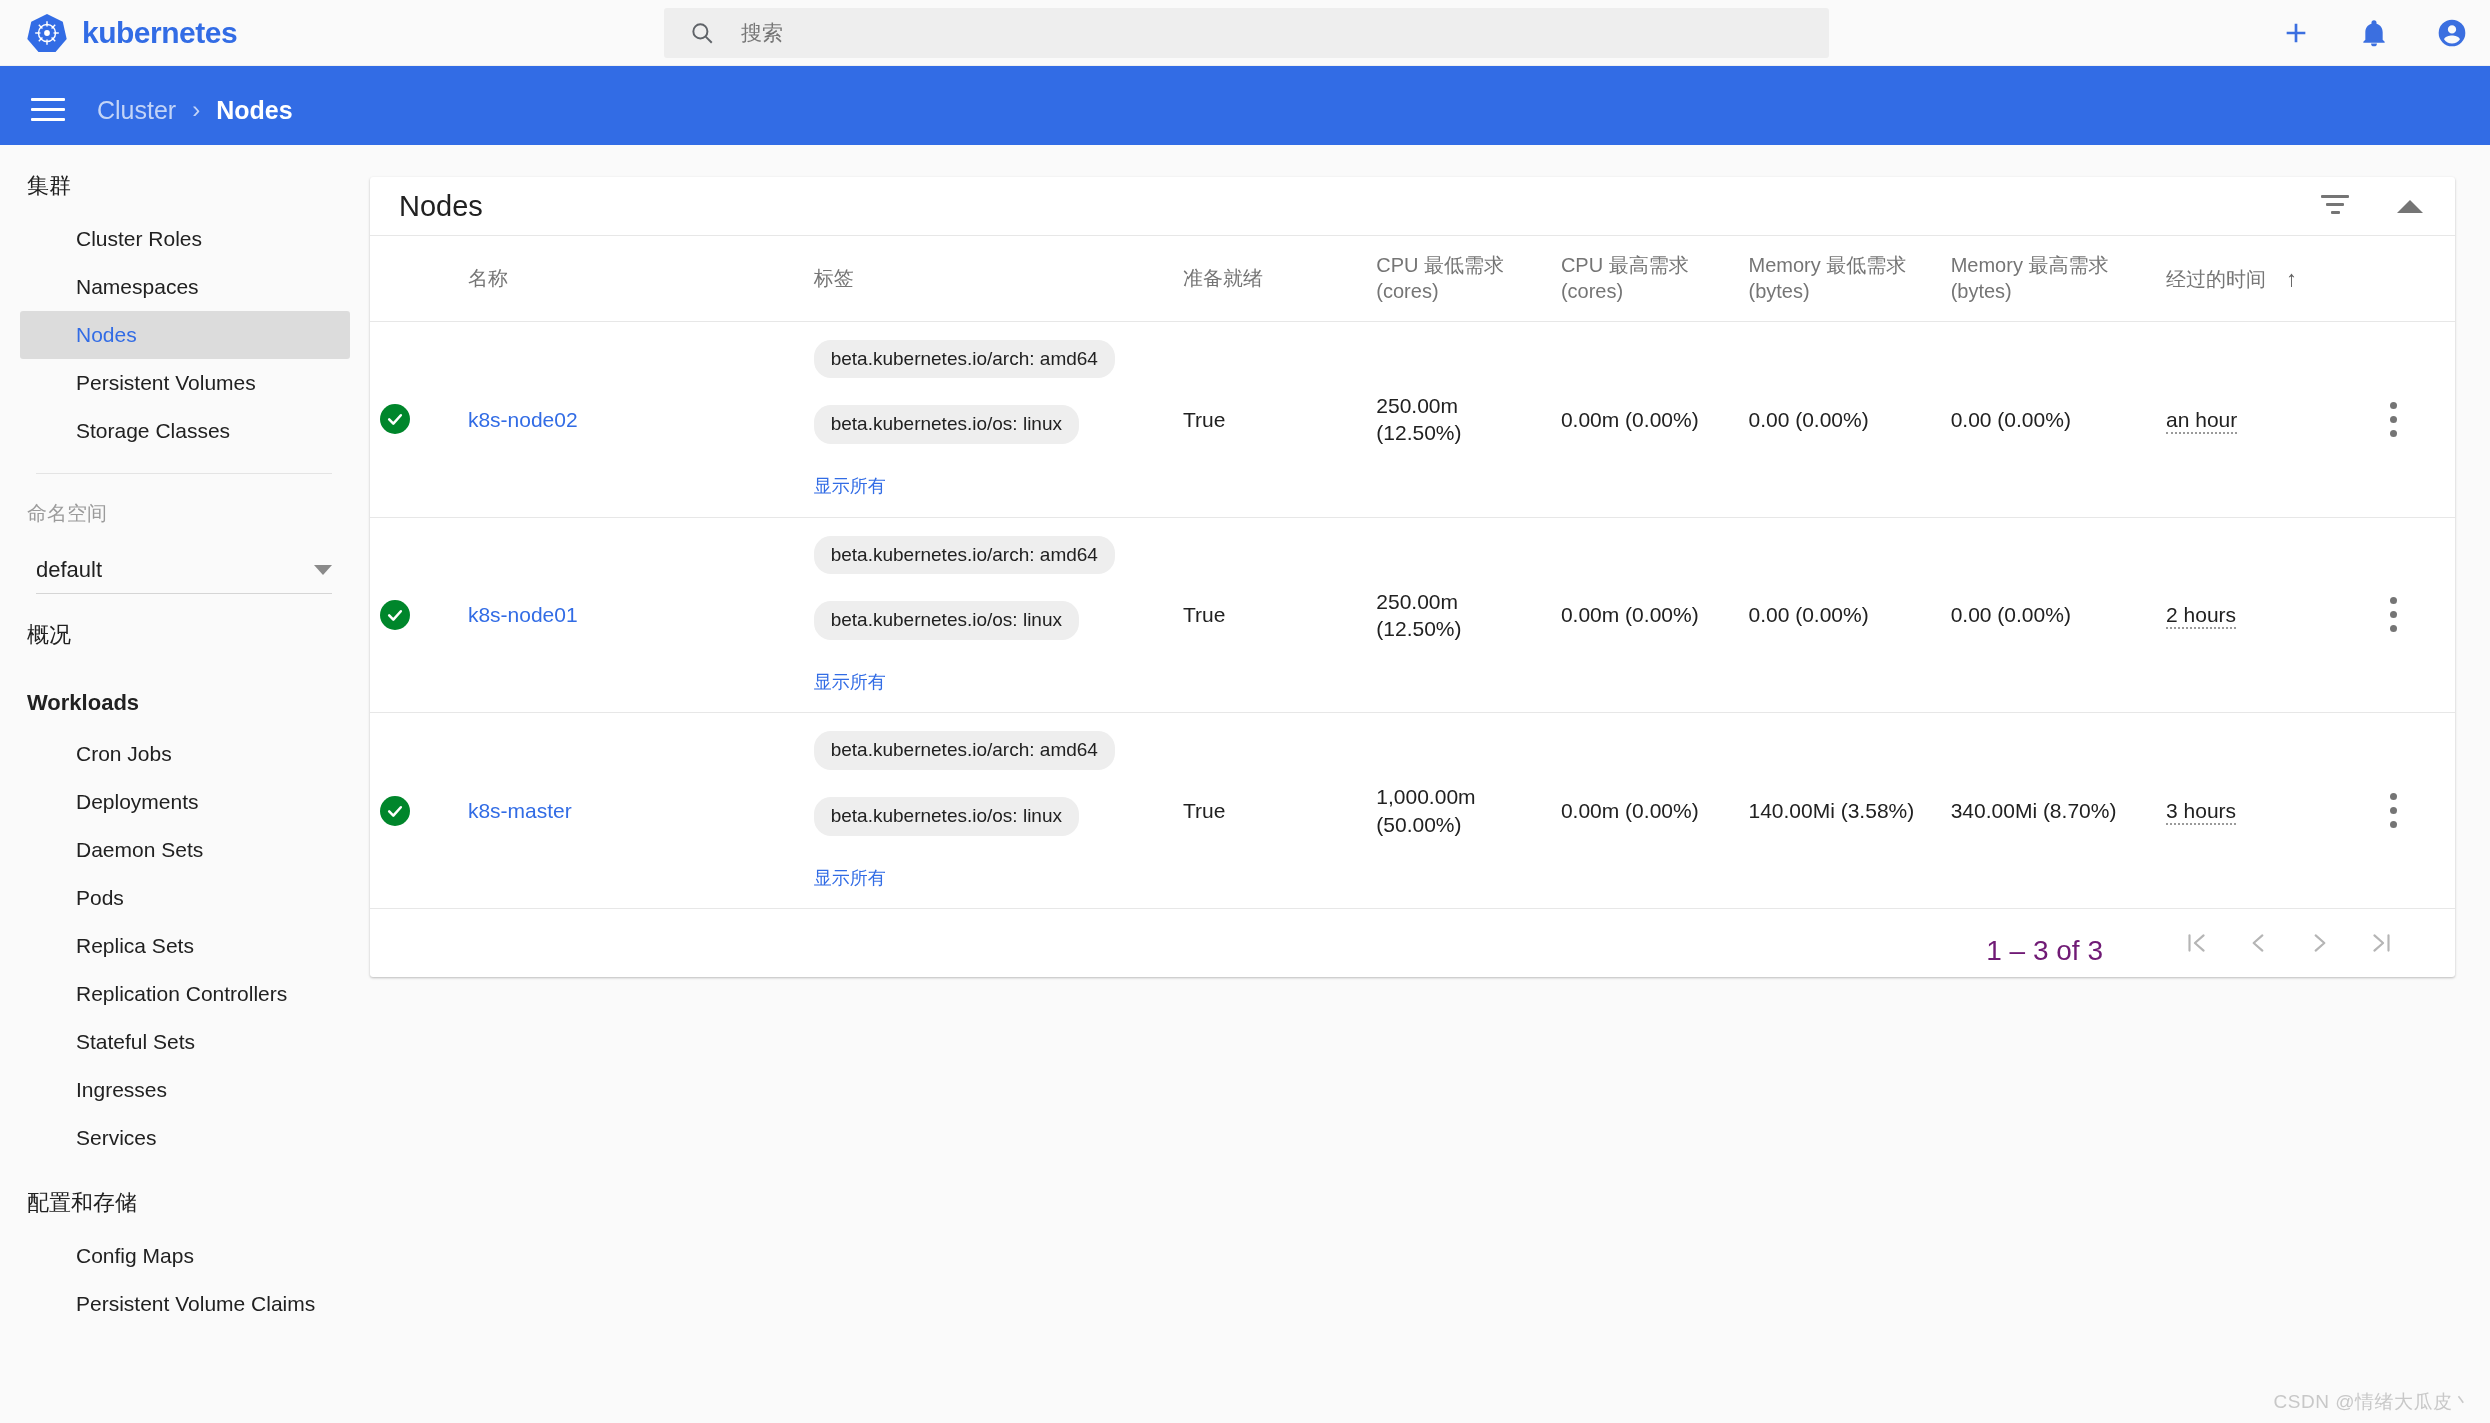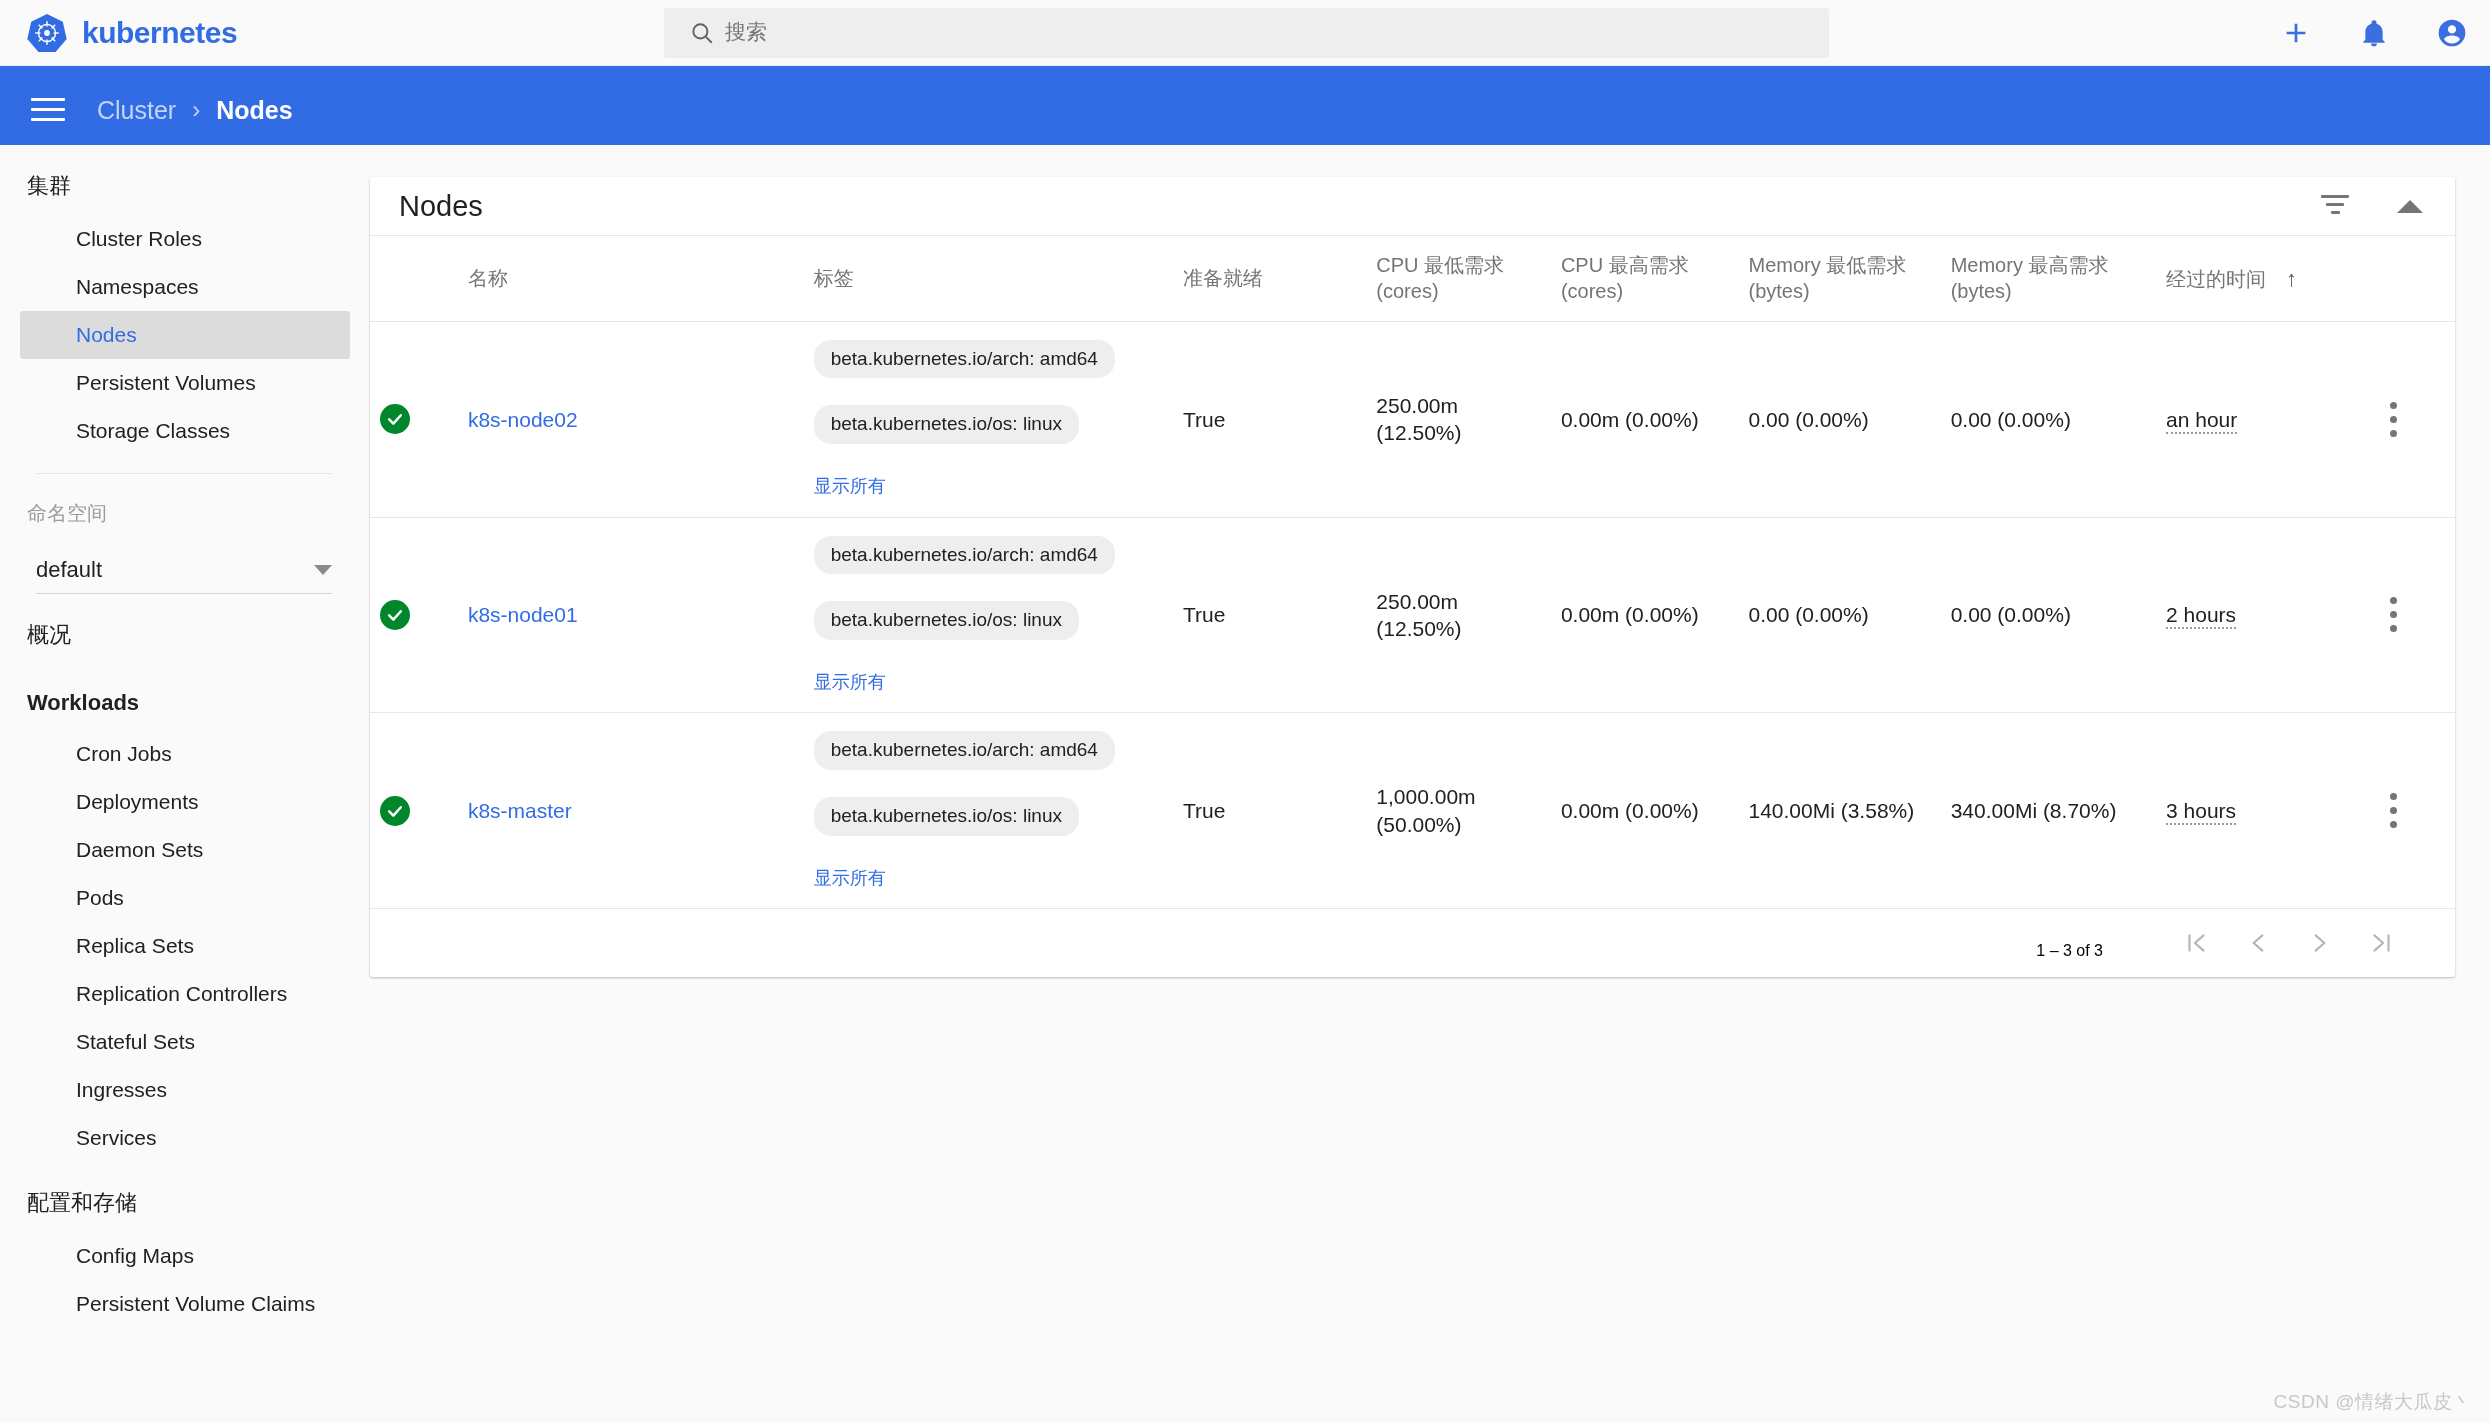--- a/index.html
+++ b/index.html
@@ -27,22 +27,22 @@
   }
   .search-wrap {
     position: absolute; left: 664px; top: 8px;
     width: 1165px; height: 50px;
     background: #eeeeee; border-radius: 3px;
     display: flex; align-items: center;
   }
   .search-icon { margin-left: 25px; width: 26px; height: 26px; flex: none; color: #5f6368; }
   .search-input {
     border: none; outline: none; background: transparent;
-    margin-left: 8px; font-size: 21px; color: #0c4a6e; width: 900px;
-    font-family: Liberation Mono, monospace;
+    margin-left: 24px; font-size: 21px; color: #0c4a6e; width: 900px;
+    font-family: Liberation Sans, sans-serif;
   }
   .search-input::placeholder { color: #767676; }
   .top-actions {
     position: absolute; right: 22px; top: 0; height: 66px;
     display: flex; align-items: center; gap: 46px;
   }
   .top-actions .ic { width: 32px; height: 32px; color: #3b6fe0; cursor: pointer; }
 
   
   .bluebar {
@@ -172,21 +172,21 @@
   .kebab i {
     display: block; width: 7px; height: 7px; border-radius: 50%;
     background: #757575; margin-bottom: 7px;
   }
   .kebab i:last-child { margin-bottom: 0; }
 
   .card-foot {
     height: 68px; display: flex; align-items: center; justify-content: flex-end;
     padding-right: 42px; gap: 0;
   }
-  .page-range { font-size: 16px; color: #000000; margin-right: 62px; margin-top: 15px; }
+  .page-range { font-size: 28px; color: #701a75; margin-right: 62px; margin-top: 15px; }
   .page-btn {
     width: 62px; height: 62px; display: flex; align-items: center;
     justify-content: center; color: #b5b5b5; cursor: pointer;
   }
   .page-btn svg { width: 26px; height: 26px; }
 
   .watermark {
     position: absolute; right: 18px; bottom: 8px;
     font-size: 19px; color: #c8c8c8; letter-spacing: .5px;
   }

